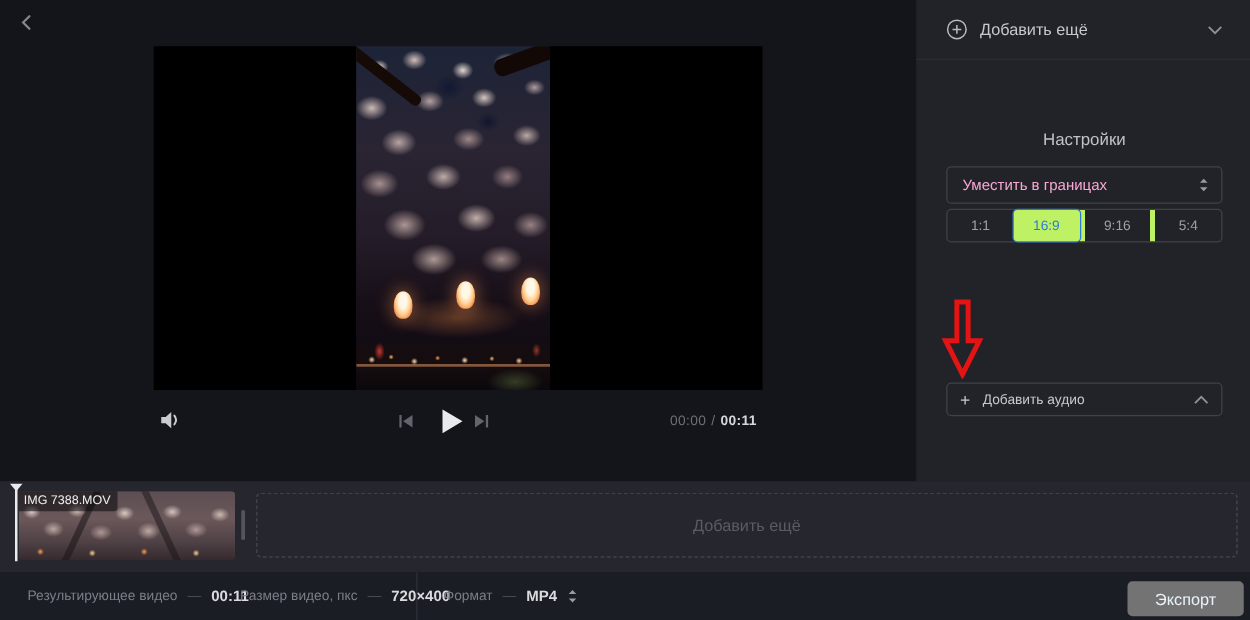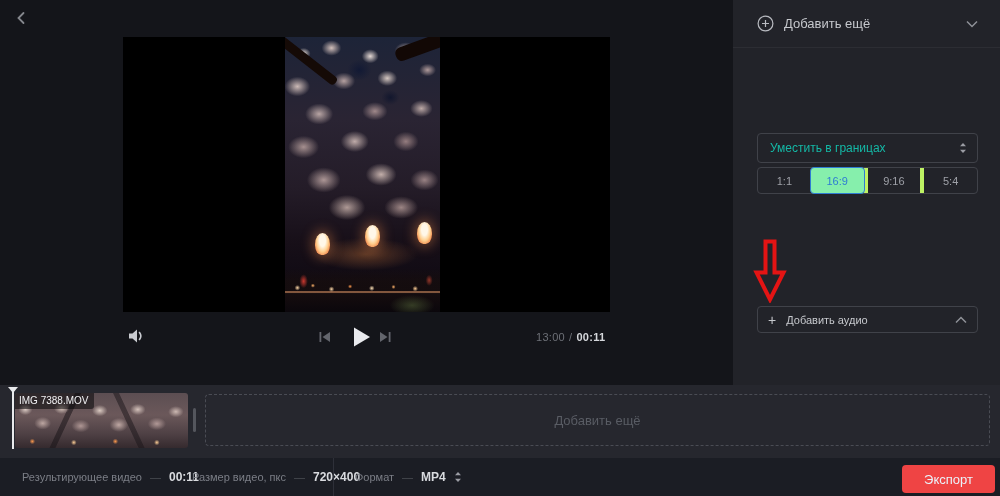--- a/index.html
+++ b/index.html
@@ -75,28 +75,28 @@
   .sidebar{left:733px;top:0;width:267px;height:385px;background:#222329;}
   .sb-head{position:absolute;left:0;top:0;width:100%;height:47px;display:flex;align-items:center;
            padding:0 22px 0 24px;box-sizing:border-box;gap:10px;cursor:pointer;}
   .sb-head .lbl{flex:1;font-size:13px;color:#c6c8cd;}
   .sb-div{position:absolute;left:0;top:47px;width:100%;height:1px;background:#2c2d33;}
   .settings-title{position:absolute;left:24px;top:104px;width:221px;text-align:center;
                   font-size:13.5px;color:#c0c2c8;}
   .fit-select{position:absolute;left:24px;top:133px;width:221px;height:30px;box-sizing:border-box;
               border:1px solid #404249;border-radius:4px;display:flex;align-items:center;
               padding:0 10px 0 12px;cursor:pointer;background:transparent;}
-  .fit-select .val{flex:1;font-size:12px;color:#14b8a6;text-align:left;}
+  .fit-select .val{flex:1;font-size:12px;color:#f9a8d4;text-align:left;}
   .ratio-group{position:absolute;left:24px;top:167px;width:221px;height:27px;box-sizing:border-box;
                border:1px solid #404249;border-radius:4px;display:flex;}
   .ratio-cell{flex:1;display:flex;align-items:center;justify-content:center;font-size:11px;
               color:#9ea0a7;cursor:pointer;background:none;border:none;padding:0;}
   .ratio-cell + .ratio-cell{border-left:4px solid #bef264;}
   .ratio-cell.selected{margin:-1px;border:1px solid #2e7cd2;border-radius:4px;color:#2e7cd2;
-                       background:#86efac;z-index:1;}
+                       background:#bef264;z-index:1;}
   .annotation-arrow{position:absolute;left:20px;top:239px;}
   .audio-row{position:absolute;left:24px;top:306px;width:221px;height:27px;box-sizing:border-box;
              border:1px solid #404249;border-radius:4px;display:flex;align-items:center;
              padding:0 10px;gap:10px;cursor:pointer;background:transparent;}
   .audio-row .plus{font-size:14px;color:#c6c8cd;line-height:1;}
   .audio-row .lbl{flex:1;font-size:11px;color:#c6c8cd;text-align:left;}
 
   
   .timeline{left:0;top:385px;width:1000px;height:73px;background:#26272e;}
   .playhead{position:absolute;left:7px;top:1px;width:12px;height:66px;cursor:ew-resize;}
@@ -133,21 +133,21 @@
            justify-content:center;font-size:13px;color:#595c64;cursor:pointer;background:none;}
 
   
   .bottombar{left:0;top:458px;width:1000px;height:38px;background:#1b1d24;}
   .info{position:absolute;top:0;height:38px;display:flex;align-items:center;gap:8px;text-align:center;}
   .info .lbl{font-size:11px;color:#7b7e86;}
   .info .dash{font-size:11px;color:#4c4e55;}
   .info .val{font-size:12px;color:#d9dbdf;font-weight:700;}
   .g-result{left:22px;} .g-size{left:192px;} .g-format{left:355px;cursor:pointer;}
   .bb-div{position:absolute;left:333px;top:0;width:1px;height:38px;background:#2e3039;}
-  .export-btn{position:absolute;left:902px;top:7px;width:93px;height:28px;background:#ef4444;
+  .export-btn{position:absolute;left:902px;top:7px;width:93px;height:28px;background:#737373;
               border:none;border-radius:4px;color:#eaf2f9;font-size:13px;cursor:pointer;
               font-family:"Liberation Sans",sans-serif;}
 </style>
 </head>
 <body>
 
 <div class="app">
 
   <button class="abs back-btn">
     <span style="display:flex;">
@@ -193,21 +193,21 @@
   </button>
   <button class="abs ctrl next-btn">
     <span style="display:flex;">
       <svg width="14" height="14" viewBox="0 0 14 14">
         <path d="M2 2 L9.5 7 L2 12 Z" fill="#63656c"></path>
         <rect x="10.7" y="2" width="1.8" height="10" fill="#63656c"></rect>
       </svg>
     </span>
   </button>
   <div class="abs time">
-    <span>13:00</span>
+    <span>00:00</span>
     <span>/</span>
     <span class="total">00:11</span>
   </div>
 
   <aside class="abs sidebar">
     <div class="sb-head">
       <span style="display:flex;">
         <svg width="17" height="17" viewBox="0 0 17 17">
           <circle cx="8.5" cy="8.5" r="7.4" stroke="#b9bbc1" fill="none" stroke-width="1.2"></circle>
           <path d="M8.5 5 V12 M5 8.5 H12" stroke="#b9bbc1" stroke-width="1.2"></path>
@@ -215,20 +215,21 @@
       </span>
       <span class="lbl">Добавить ещё</span>
       <span style="display:flex;">
         <svg width="12" height="8" viewBox="0 0 12 8">
             <path d="M1 1.5 L6 6.5 L11 1.5" stroke="#8f9197" stroke-width="1.5" fill="none"></path>
           </svg>
       </span>
     </div>
     <div class="sb-div"></div>
 
+    <div class="settings-title">Настройки</div>
 
     <button class="fit-select">
       <span class="val">Уместить в границах</span>
       <span style="display:flex;">
         <svg width="8" height="12" viewBox="0 0 8 12">
           <path d="M4 1 L7 4.2 H1 Z" fill="#9a9ca3"></path>
           <path d="M4 11 L1 7.8 H7 Z" fill="#9a9ca3"></path>
         </svg>
       </span>
     </button>

